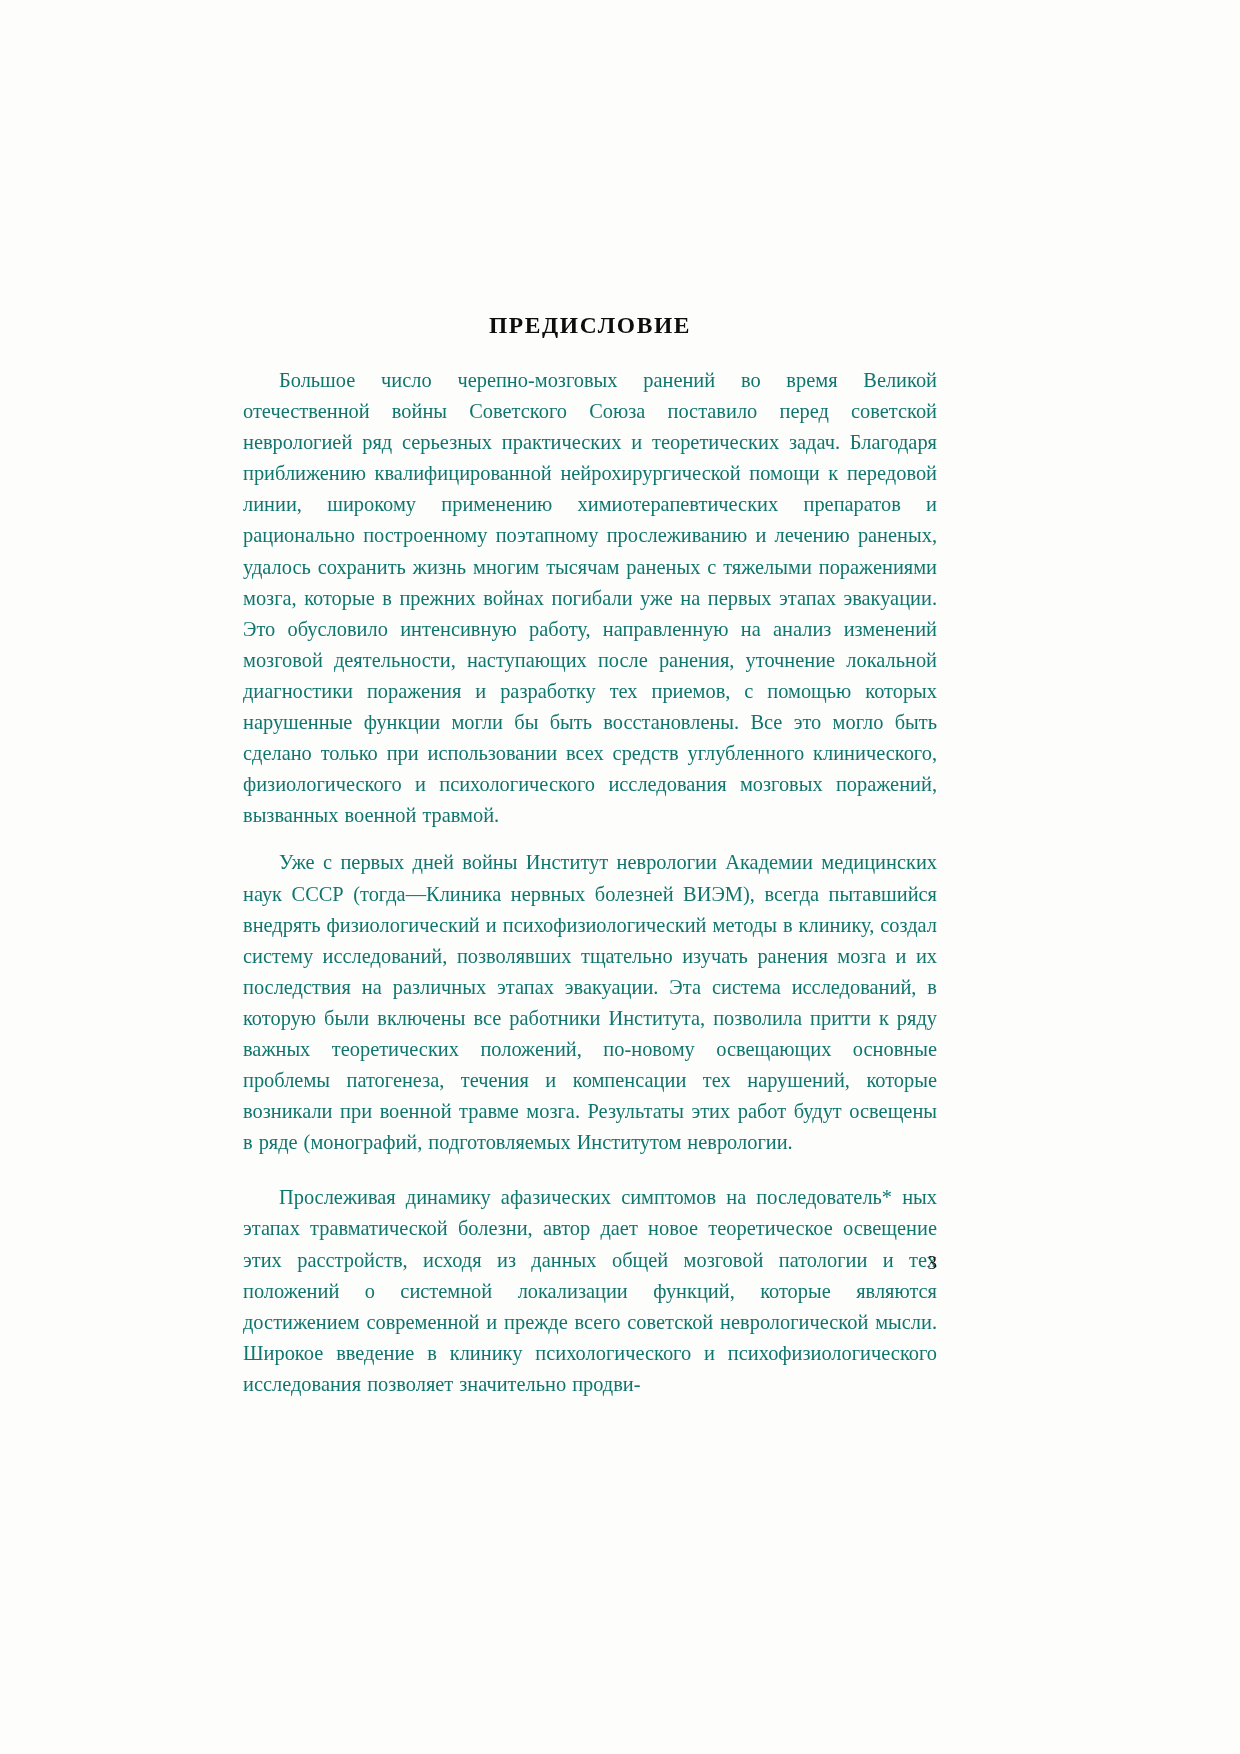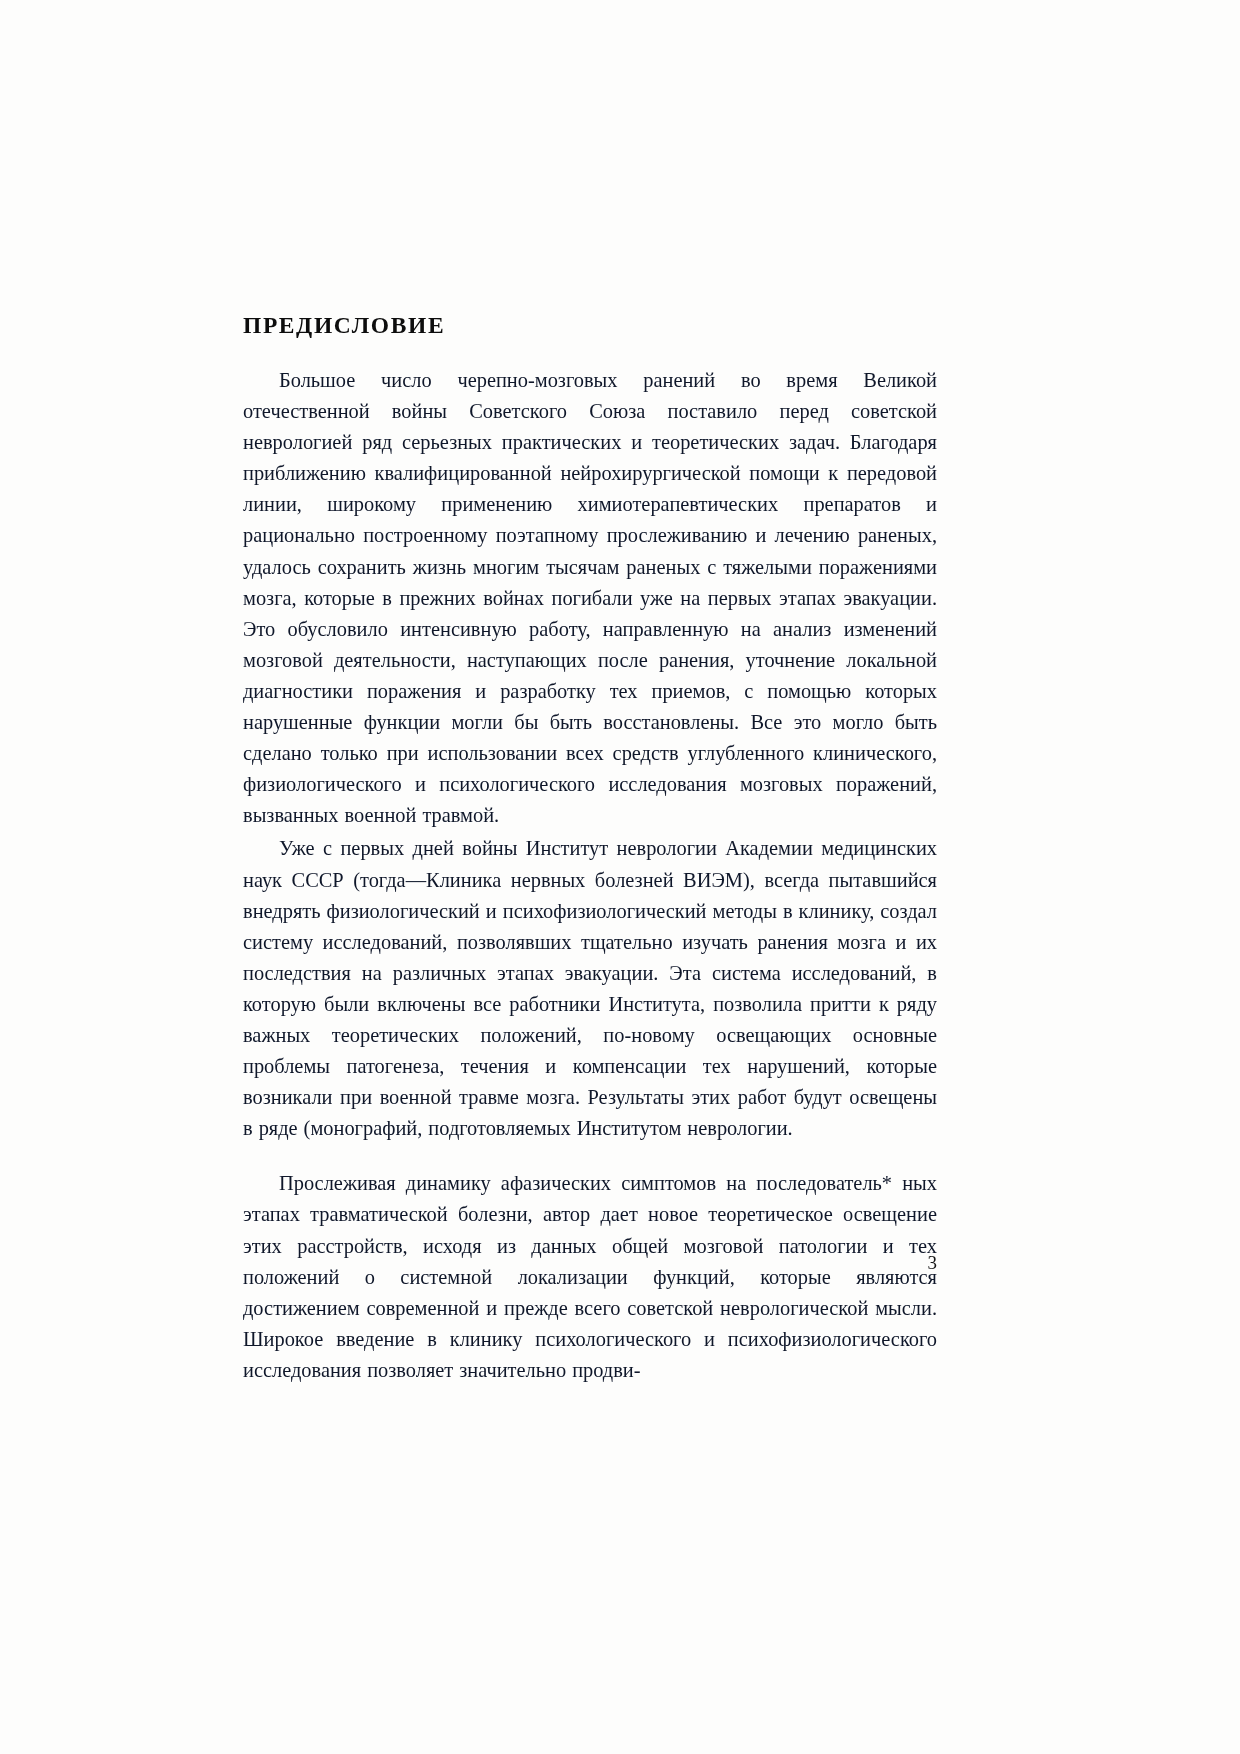--- a/index.html
+++ b/index.html
@@ -27,43 +27,43 @@
   }
 
   .content {
     position: absolute;
     left: 243px;
     top: 312px;
     width: 694px;
   }
 
   .doc-title {
-    text-align: left;
+    text-align: center;
     font-size: 23.5px;
     font-weight: bold;
     letter-spacing: 1.6px;
     margin: 0 0 26px 0;
     color: #0d0d0d;
     font-family: "Liberation Serif", "DejaVu Serif", serif;
   }
 
   .para {
     margin: 0;
     font-size: 20.4px;
     line-height: 31.1px;
     text-align: justify;
     text-align-last: left;
     text-indent: 36px;
-    color: #0f172a;
+    color: #0f766e;
     word-spacing: 0.9px;
     hyphens: none;
   }
 
   .para + .para {
-    margin-top: 2px;
+    margin-top: 16px;
   }
 
   
   .para.spaced-before {
     margin-top: 24px;
   }
 
   .page-number {
     position: absolute;
     left: 0;

